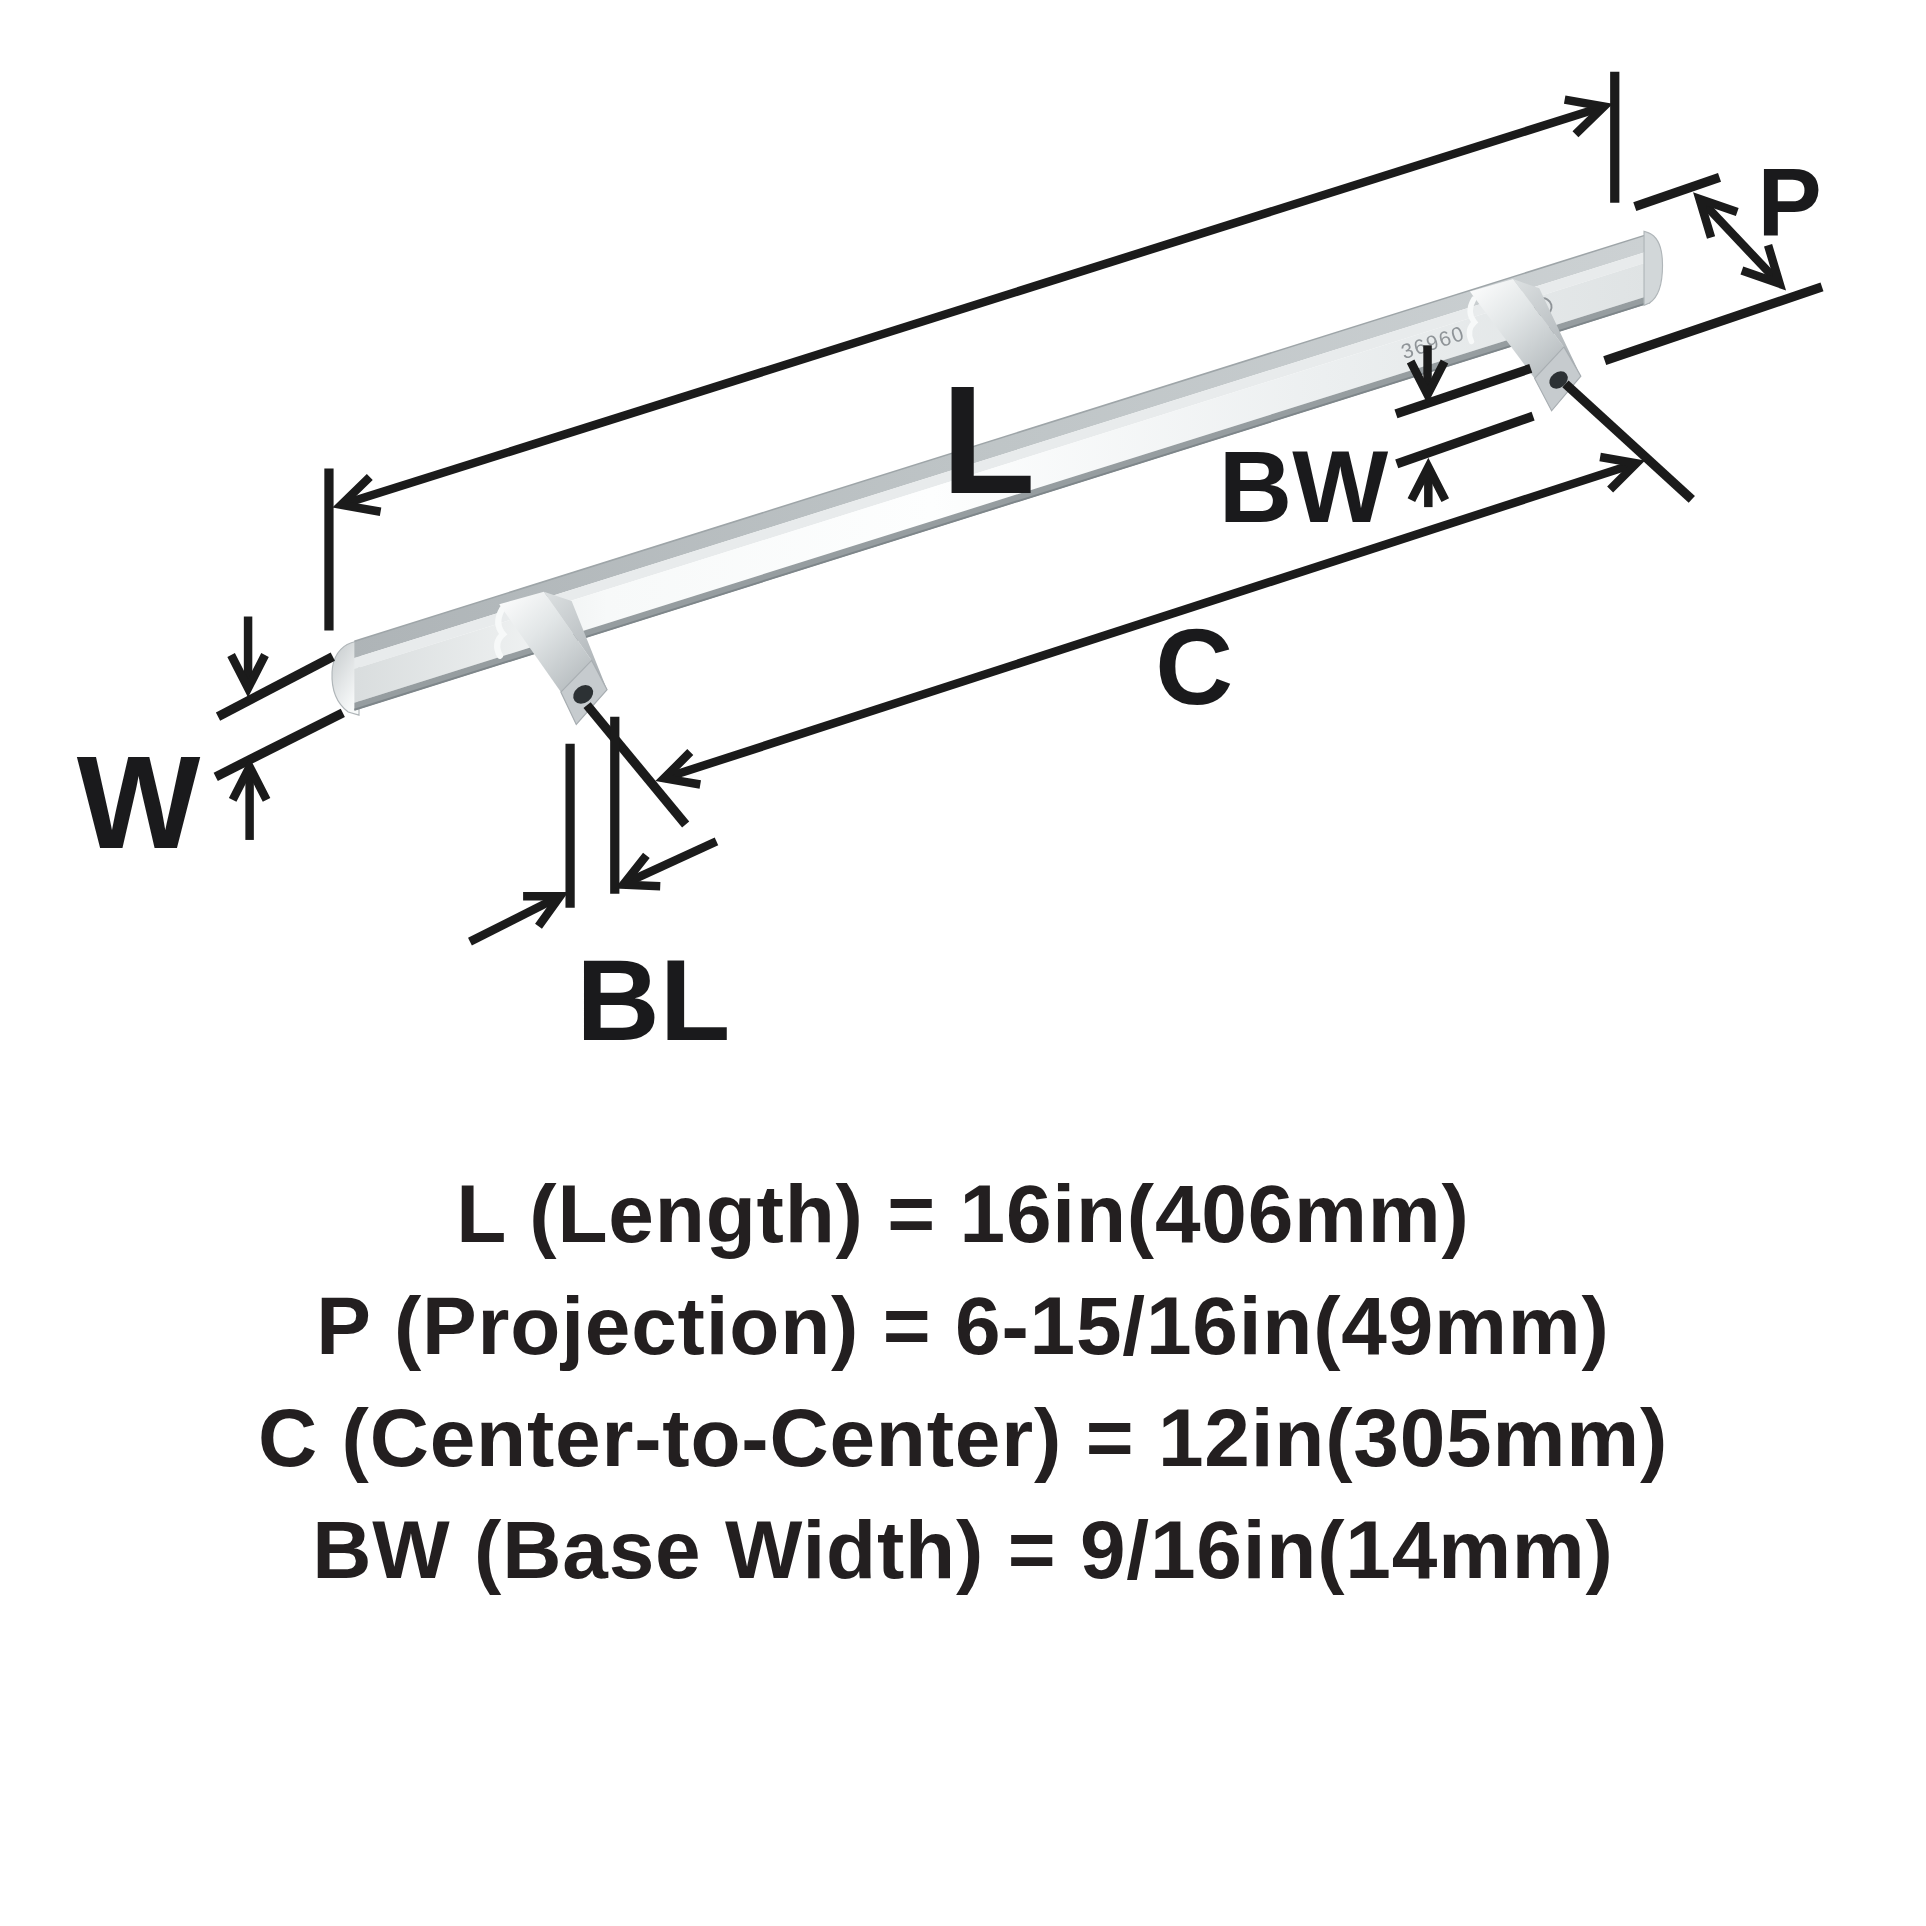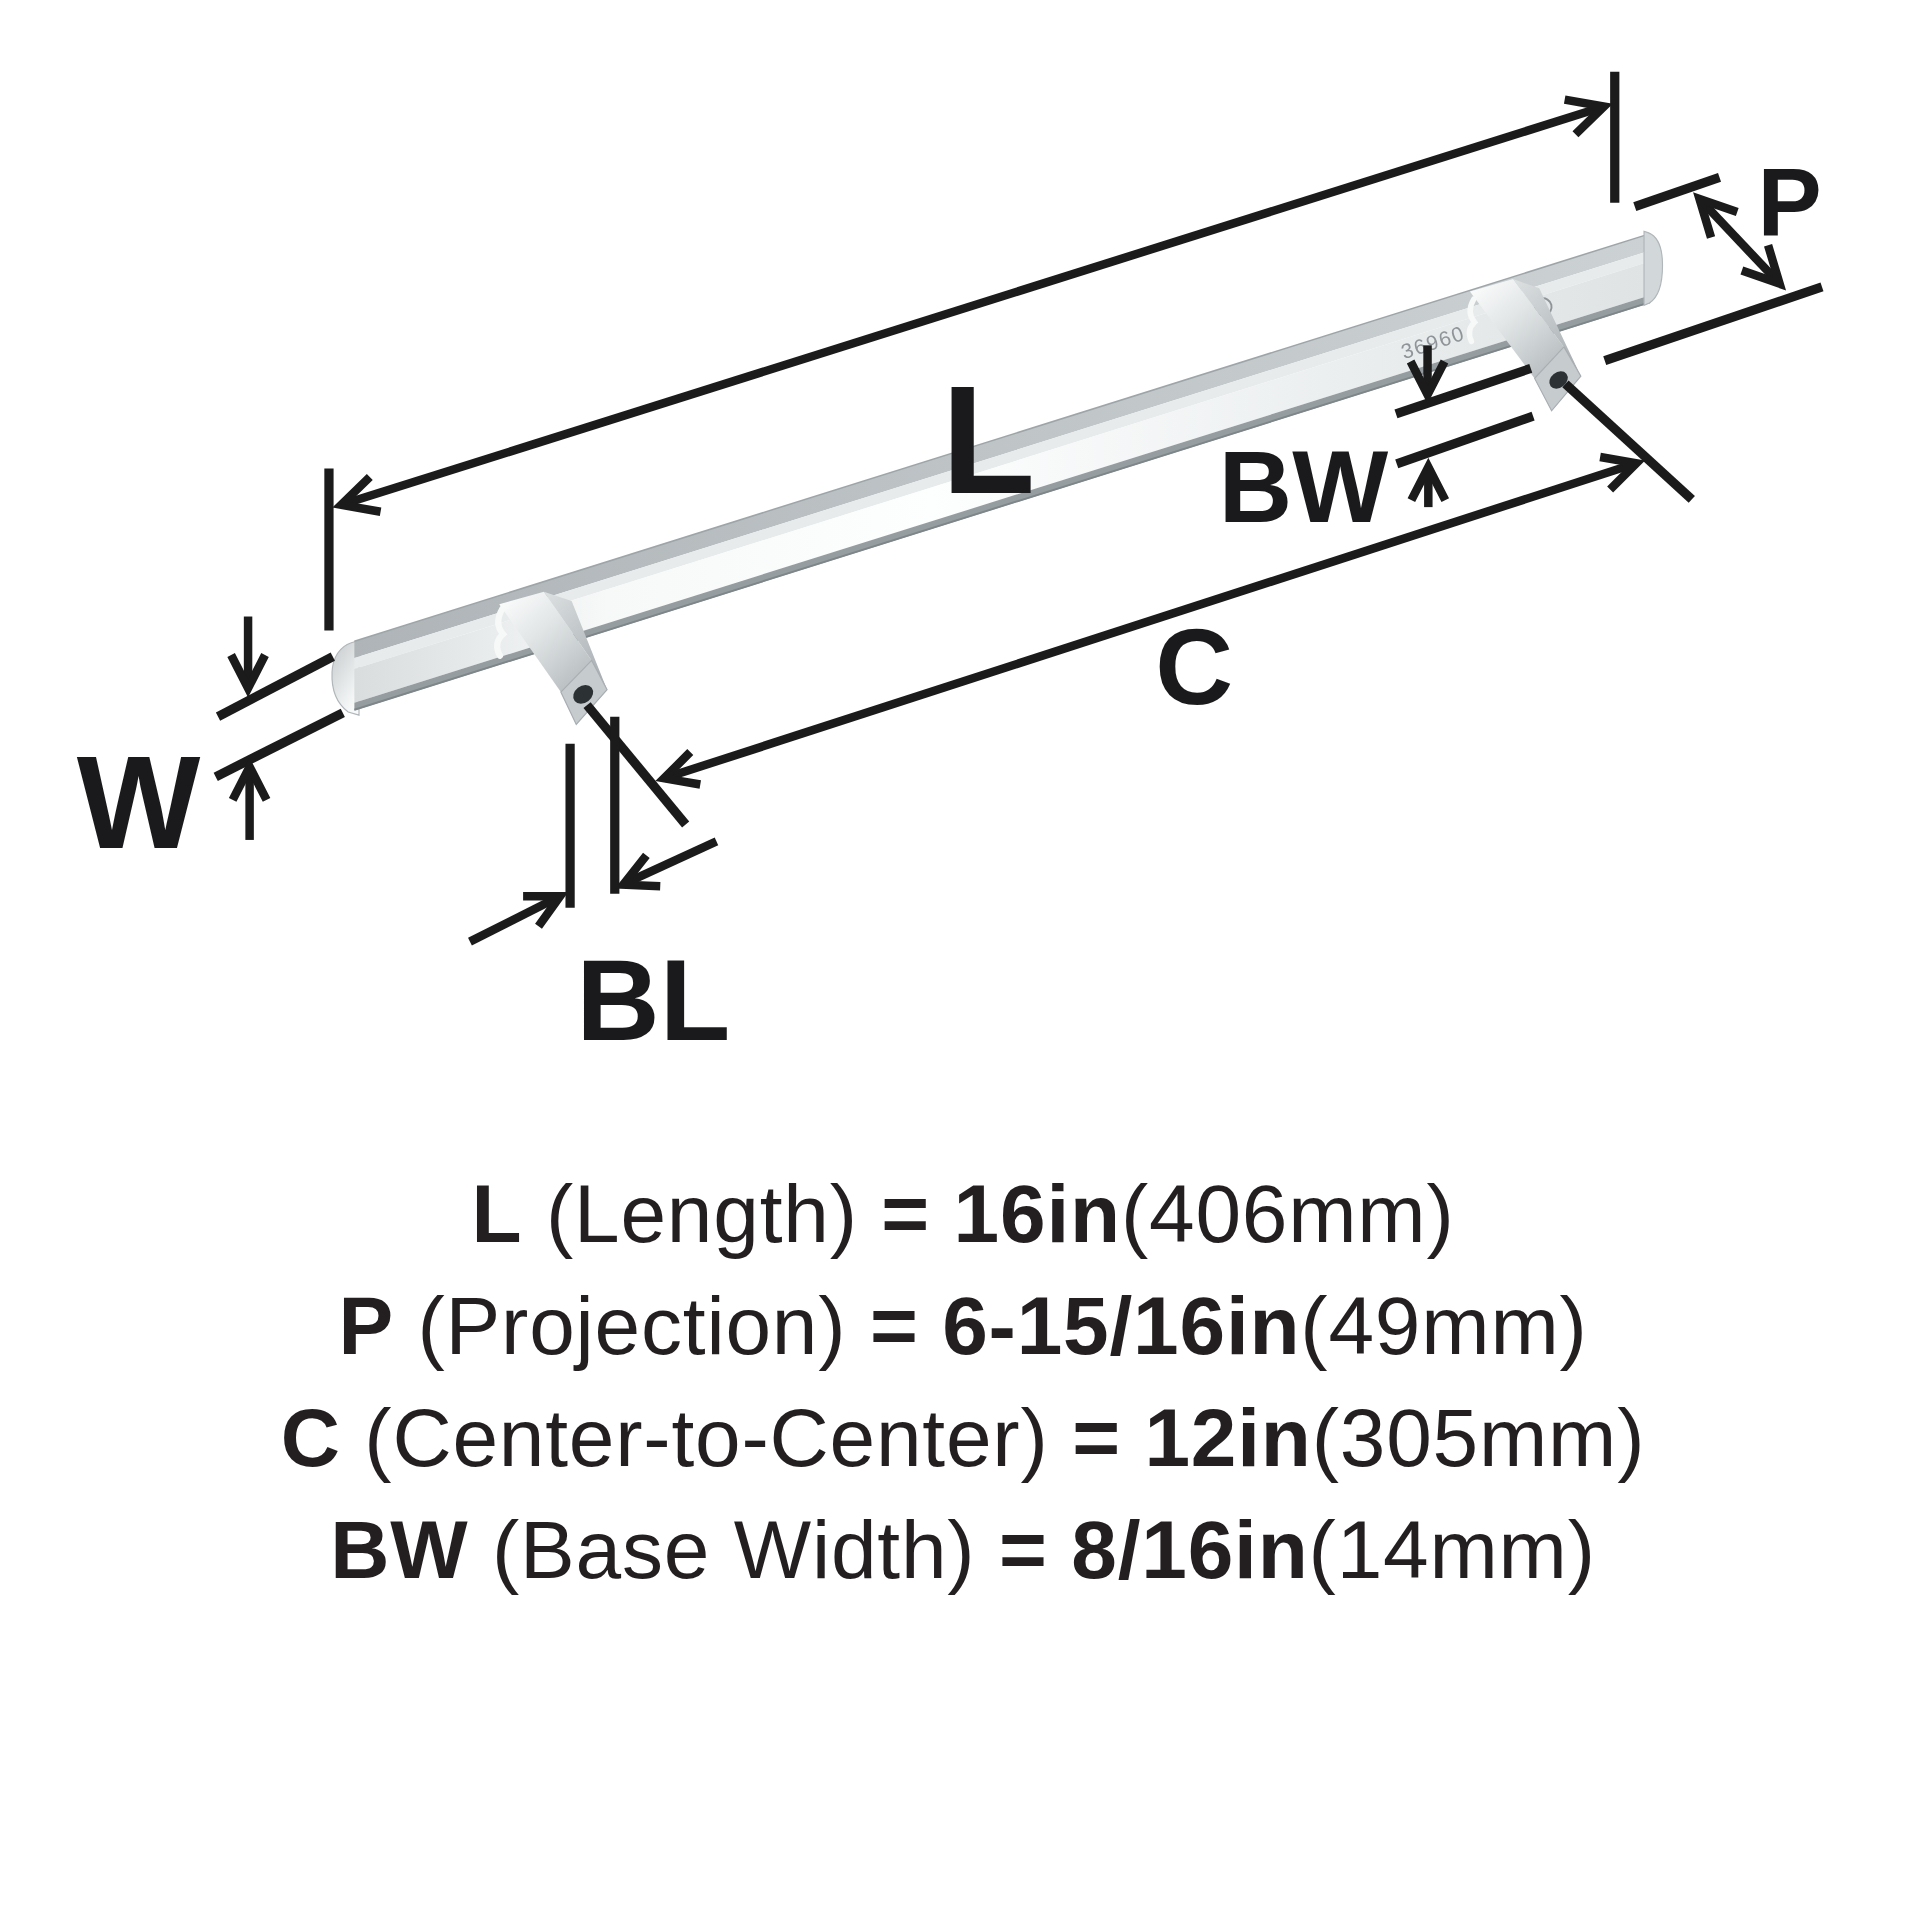--- a/index.html
+++ b/index.html
@@ -8,21 +8,21 @@
   svg{position:absolute;left:0;top:0;}
   .dim{stroke:#1b1b1b;stroke-width:11;fill:none;}
   .tick{stroke:#1b1b1b;stroke-width:12;fill:none;}
   .ah{stroke:#1b1b1b;stroke-width:11;fill:none;stroke-linejoin:miter;}
   .dimlabel{fill:#1a1a1c;font-weight:700;text-anchor:middle;}
   .engrave{fill:#8f9498;letter-spacing:2px;}
   
   #specs{position:absolute;left:0;top:1158px;width:1926px;text-align:center;color:#231f20;}
   .spec-line{height:112px;line-height:112px;font-size:82px;white-space:pre;letter-spacing:0.8px;}
   .seg-b{font-weight:700;}
-  .seg-r{font-weight:400;margin-top:14px;}
+  .seg-r{font-weight:700;margin-top:14px;}
 </style>
 </head>
 <body>
 
 <div id="stage">
 
   <svg width="1926" height="1156" viewBox="0 0 2500 1500">
     <defs>
       <linearGradient id="barTop" x1="450" y1="0" x2="2140" y2="0" gradientUnits="userSpaceOnUse">
         <stop offset="0" stop-color="#aeb4b7"></stop>
@@ -147,17 +147,17 @@
       <line class="dim" x1="1854" y1="658" x2="1854" y2="611"></line>
       <path class="ah" d="M 1876,649 L 1854,606 L 1832,649"></path>
       <text class="dimlabel" x="1692" y="677" font-size="132">BW</text>
     </g>
   </svg>
 
   <div id="specs">
     <div class="spec-line"><span class="seg-b">L</span><span class="seg-r"> (Length) </span><span class="seg-b">= 16in</span><span class="seg-r">(406mm)</span></div>
     <div class="spec-line"><span class="seg-b">P</span><span class="seg-r"> (Projection) </span><span class="seg-b">= 6-15/16in</span><span class="seg-r">(49mm)</span></div>
     <div class="spec-line"><span class="seg-b">C</span><span class="seg-r"> (Center-to-Center) </span><span class="seg-b">= 12in</span><span class="seg-r">(305mm)</span></div>
-    <div class="spec-line"><span class="seg-b">BW</span><span class="seg-r"> (Base Width) </span><span class="seg-b">= 8/16in</span><span class="seg-r">(14mm)</span></div>
+    <div class="spec-line"><span class="seg-b">BW</span><span class="seg-r"> (Base Width) </span><span class="seg-b">= 9/16in</span><span class="seg-r">(14mm)</span></div>
   </div>
 
 </div>
 
 
 </body></html>

